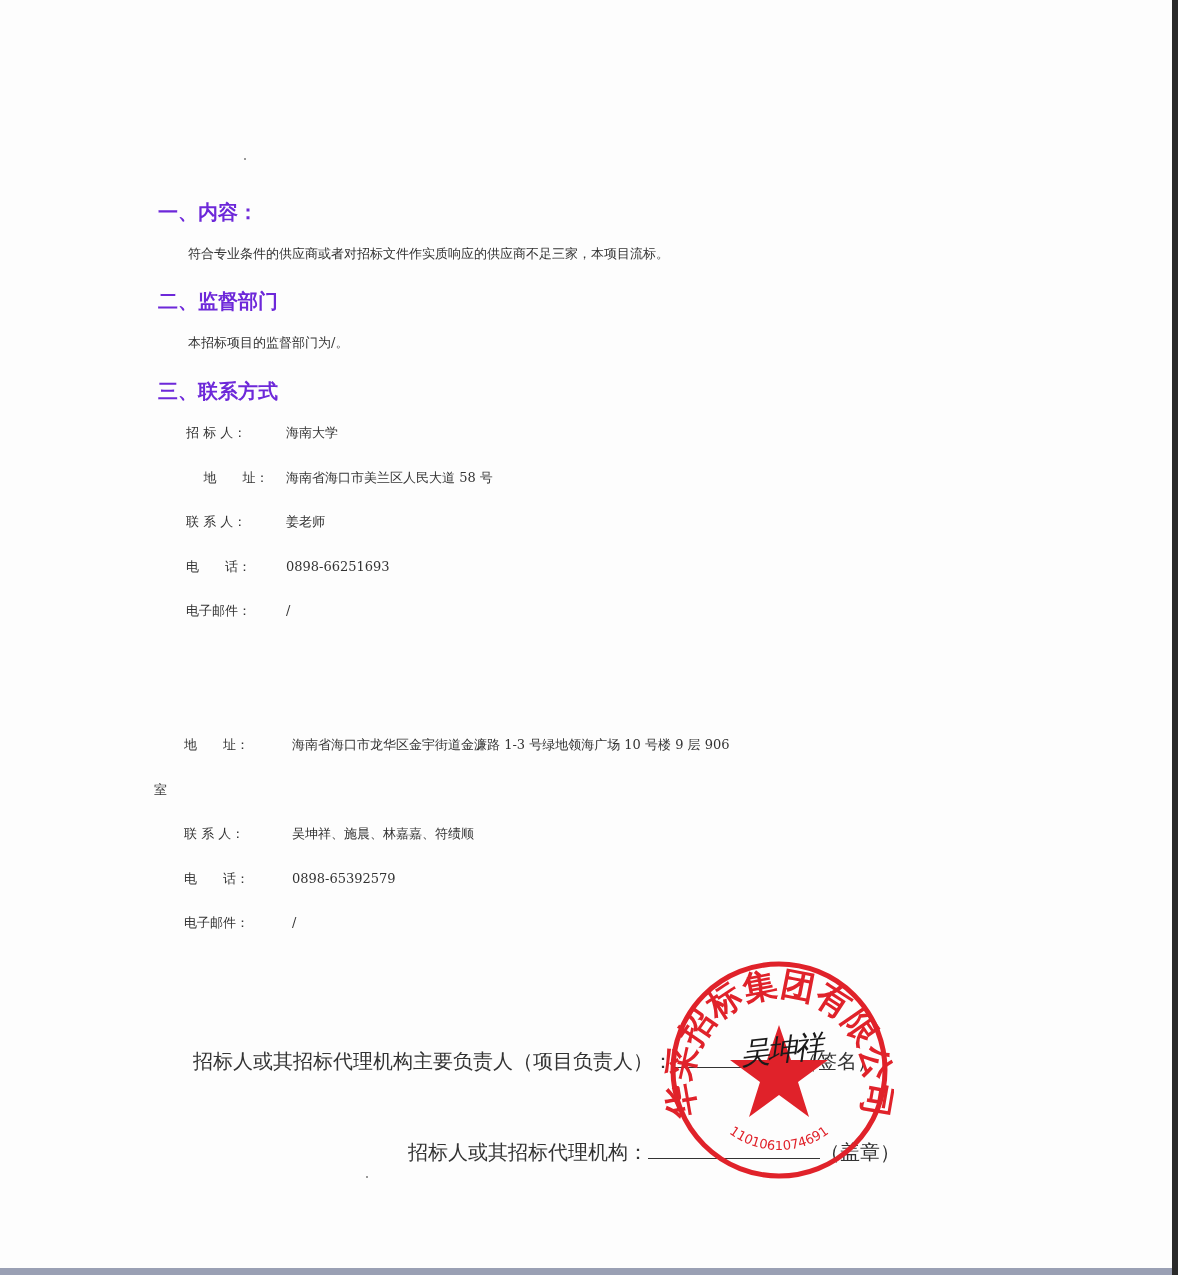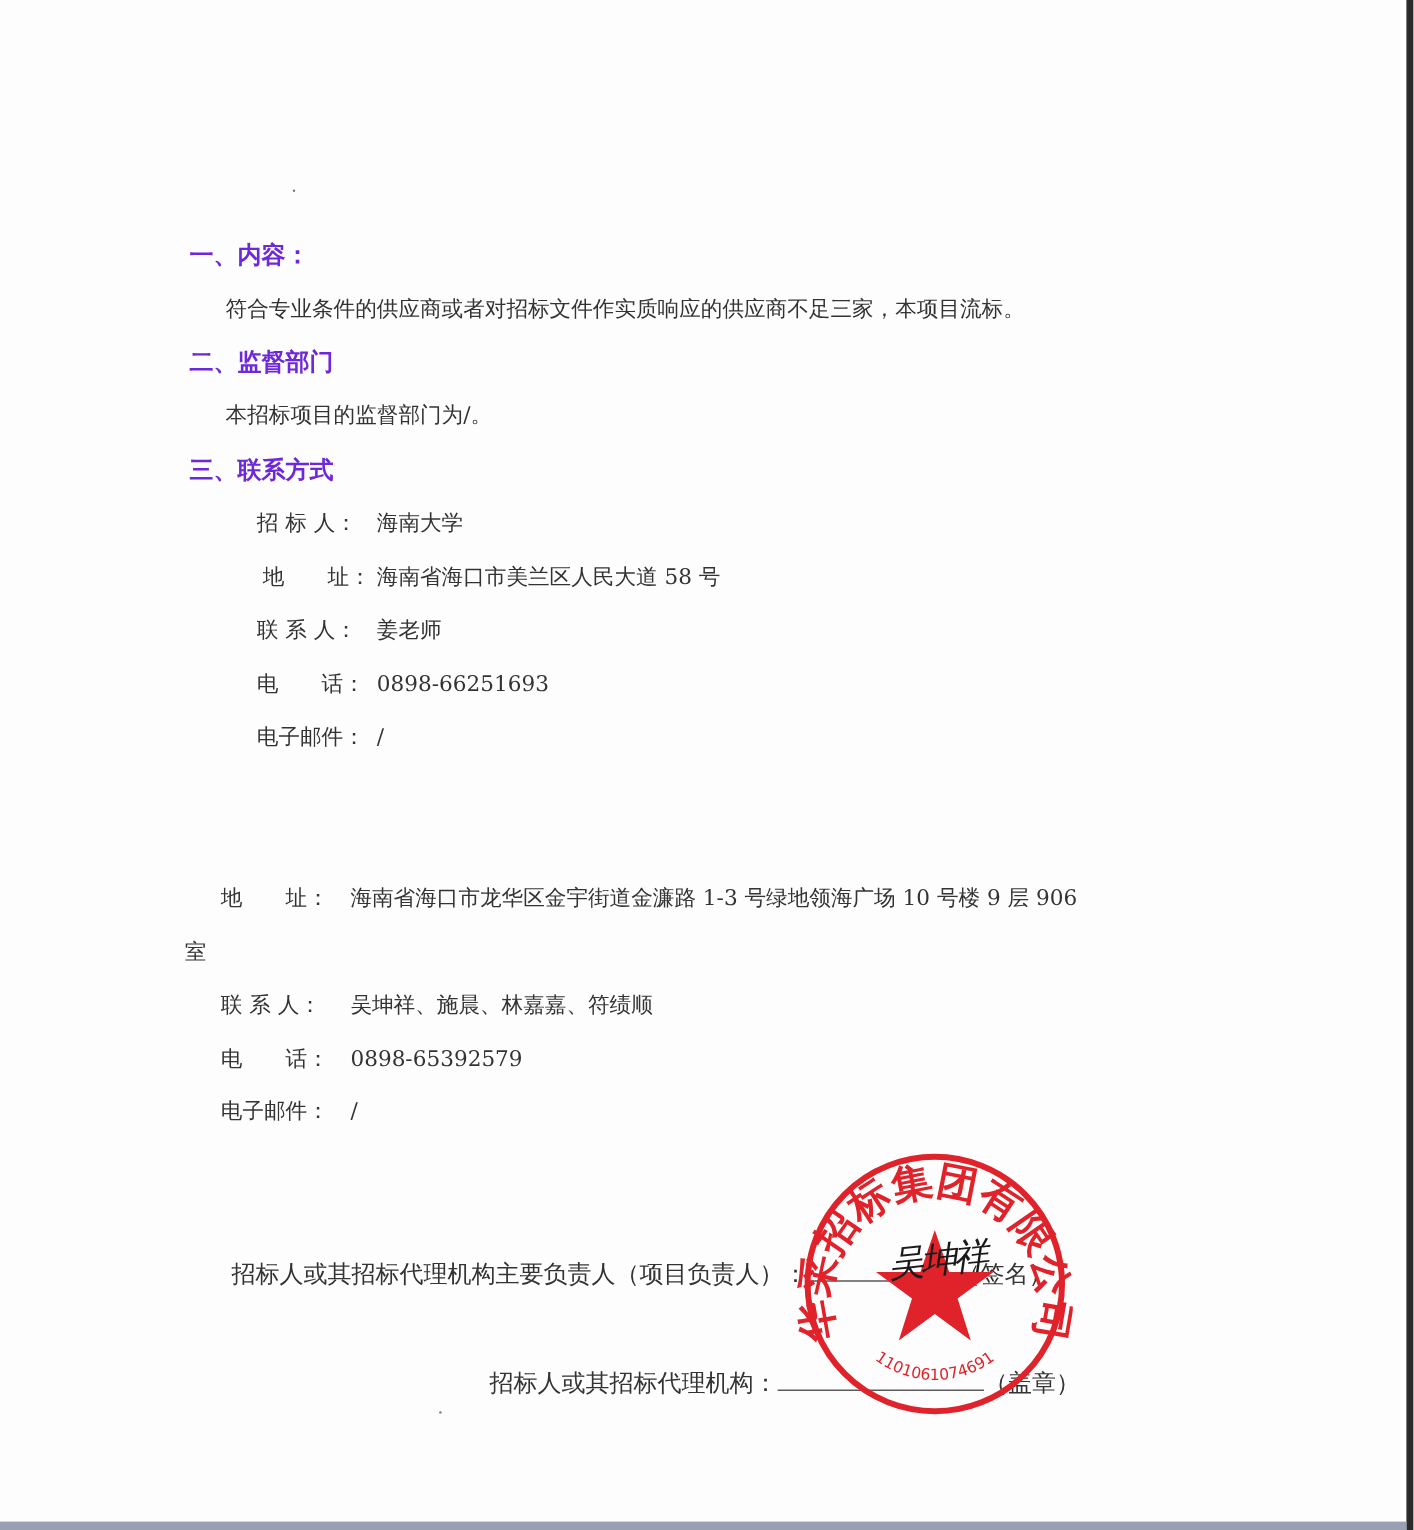--- a/index.html
+++ b/index.html
@@ -38,24 +38,24 @@
   .title {
     left: 0; width: 1112px; text-align: center;
     font-size: 20px; color: #333;
     letter-spacing: 0.5px;
   }
   .h {
     font-size: 20px; font-weight: bold; color: #6d28d9;
     font-family: "DejaVu Sans", "Liberation Sans", sans-serif;
   }
   .p {
-    font-size: 18px; color: #333;
+    font-size: 13px; color: #333;
   }
   .lbl { display: inline-block; }
-  .lbl1 { width: 100px; letter-spacing: 0; margin-left: 28px; }
+  .lbl1 { width: 100px; letter-spacing: 0; }
   .lbl2 { width: 108px; }
   .sig {
     font-size: 20px; color: #333;
   }
   .uline {
     display: inline-block;
     border-bottom: 1.5px solid #333;
     height: 20px;
     vertical-align: baseline;
   }

